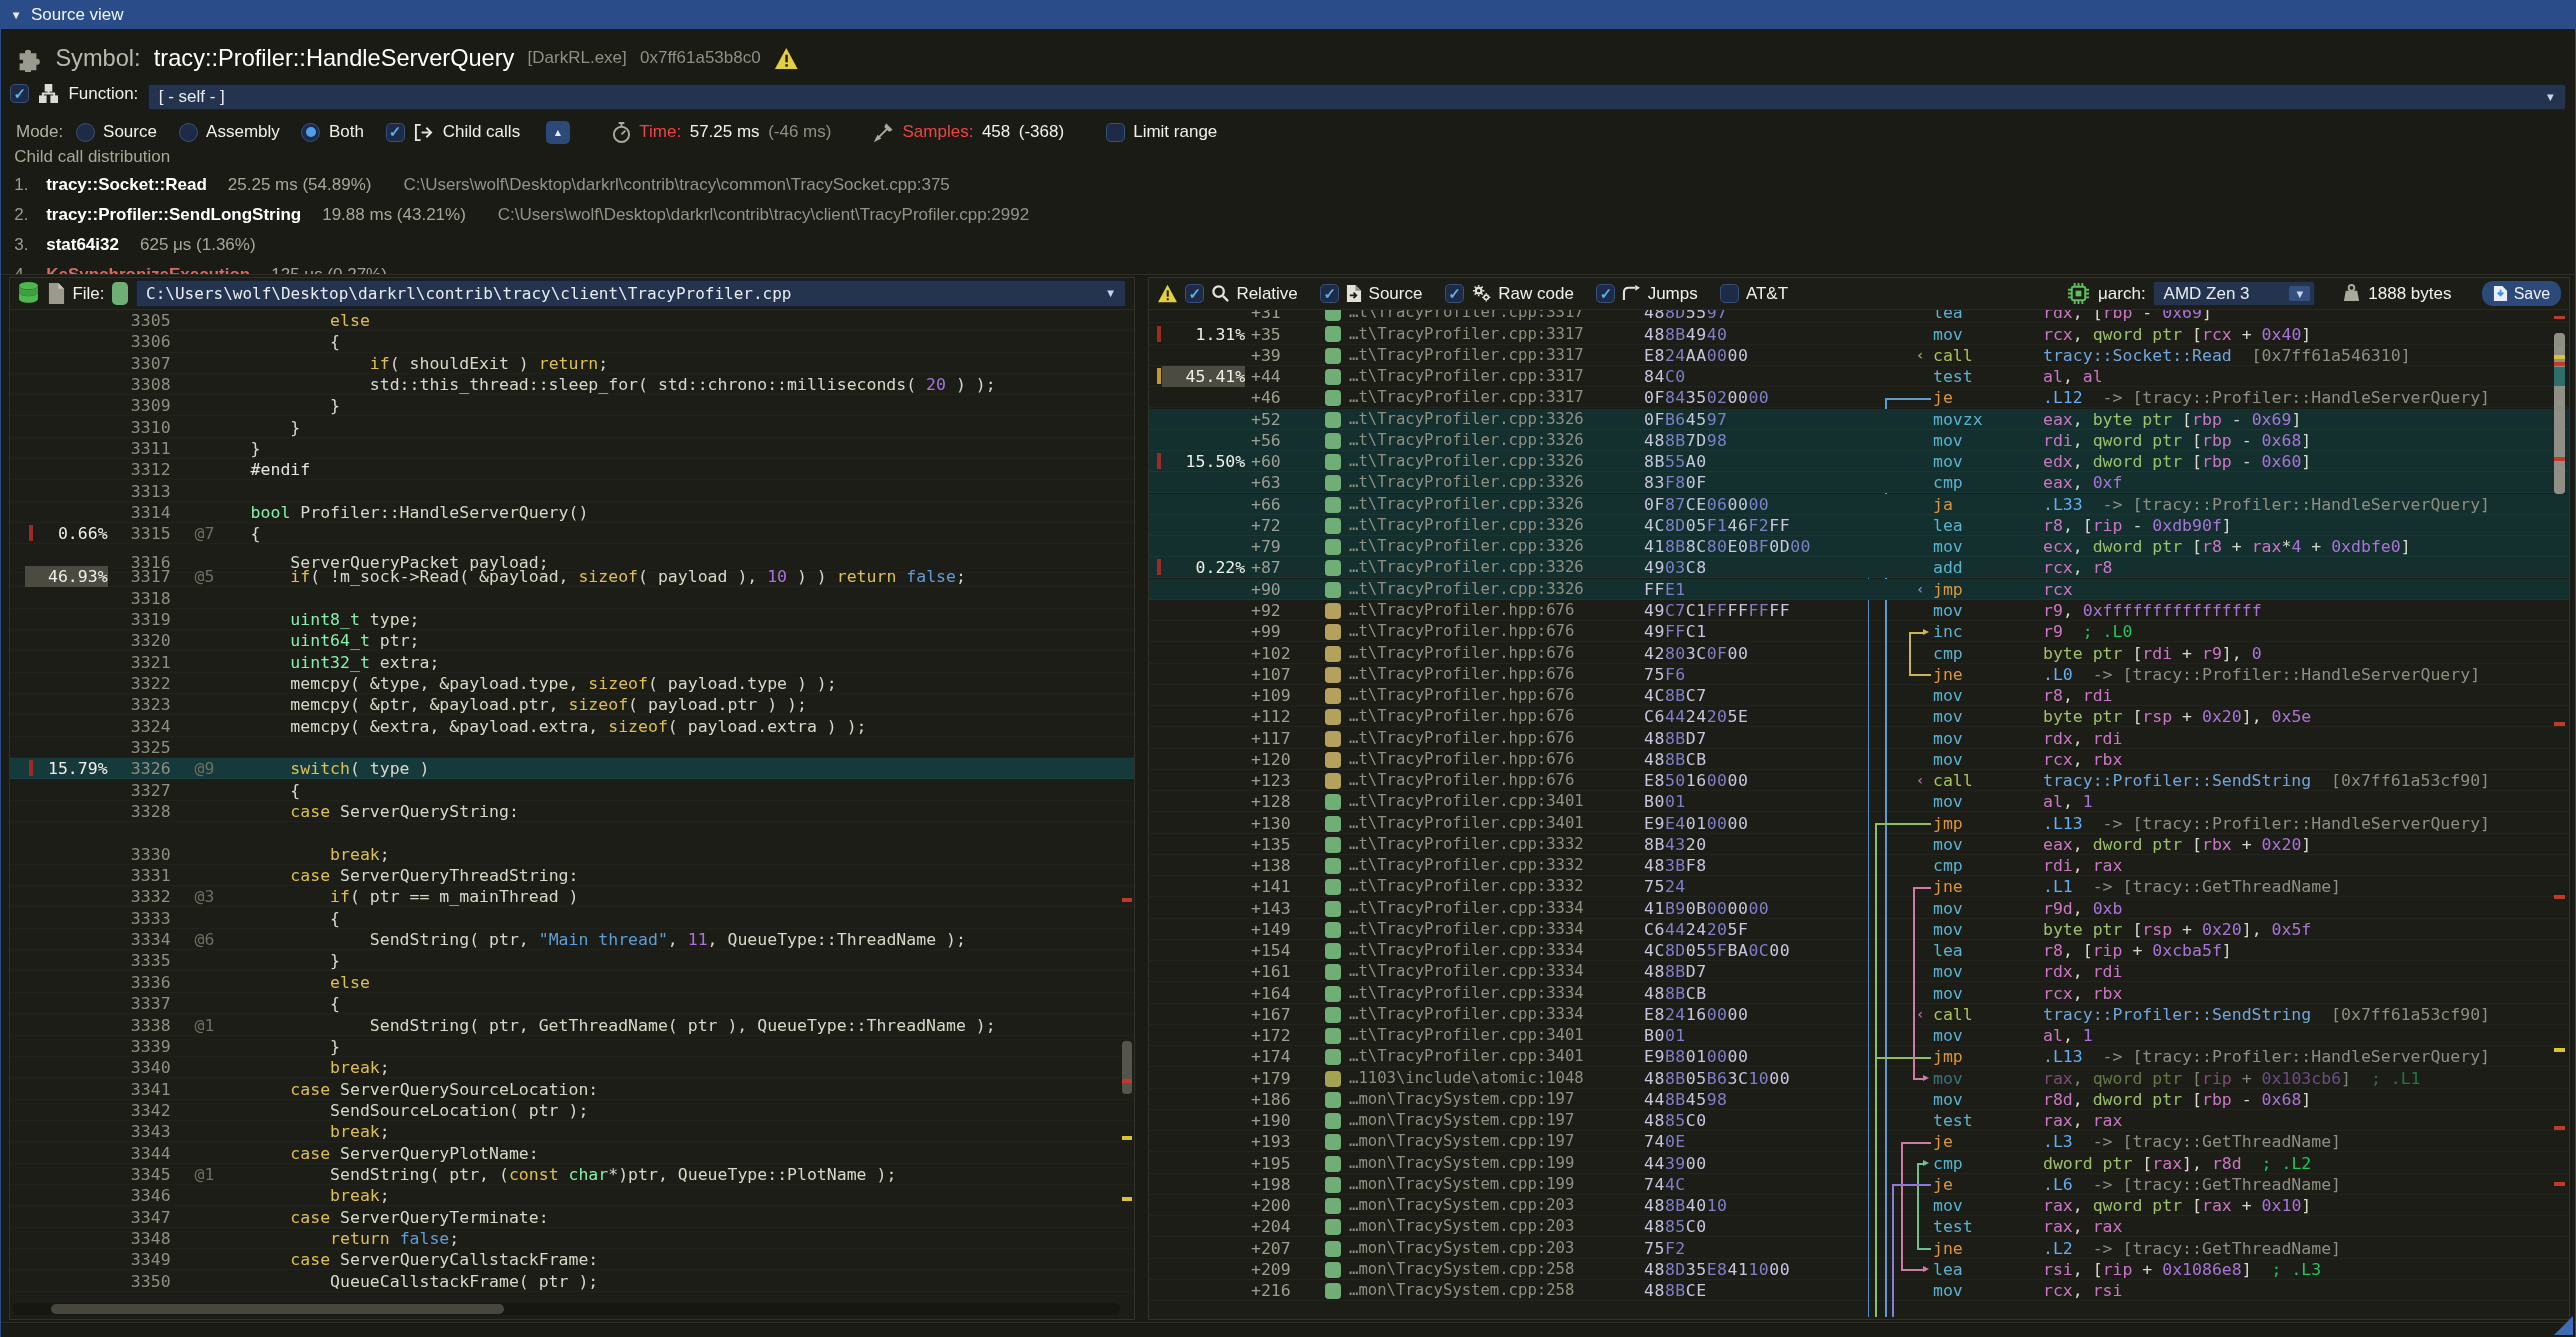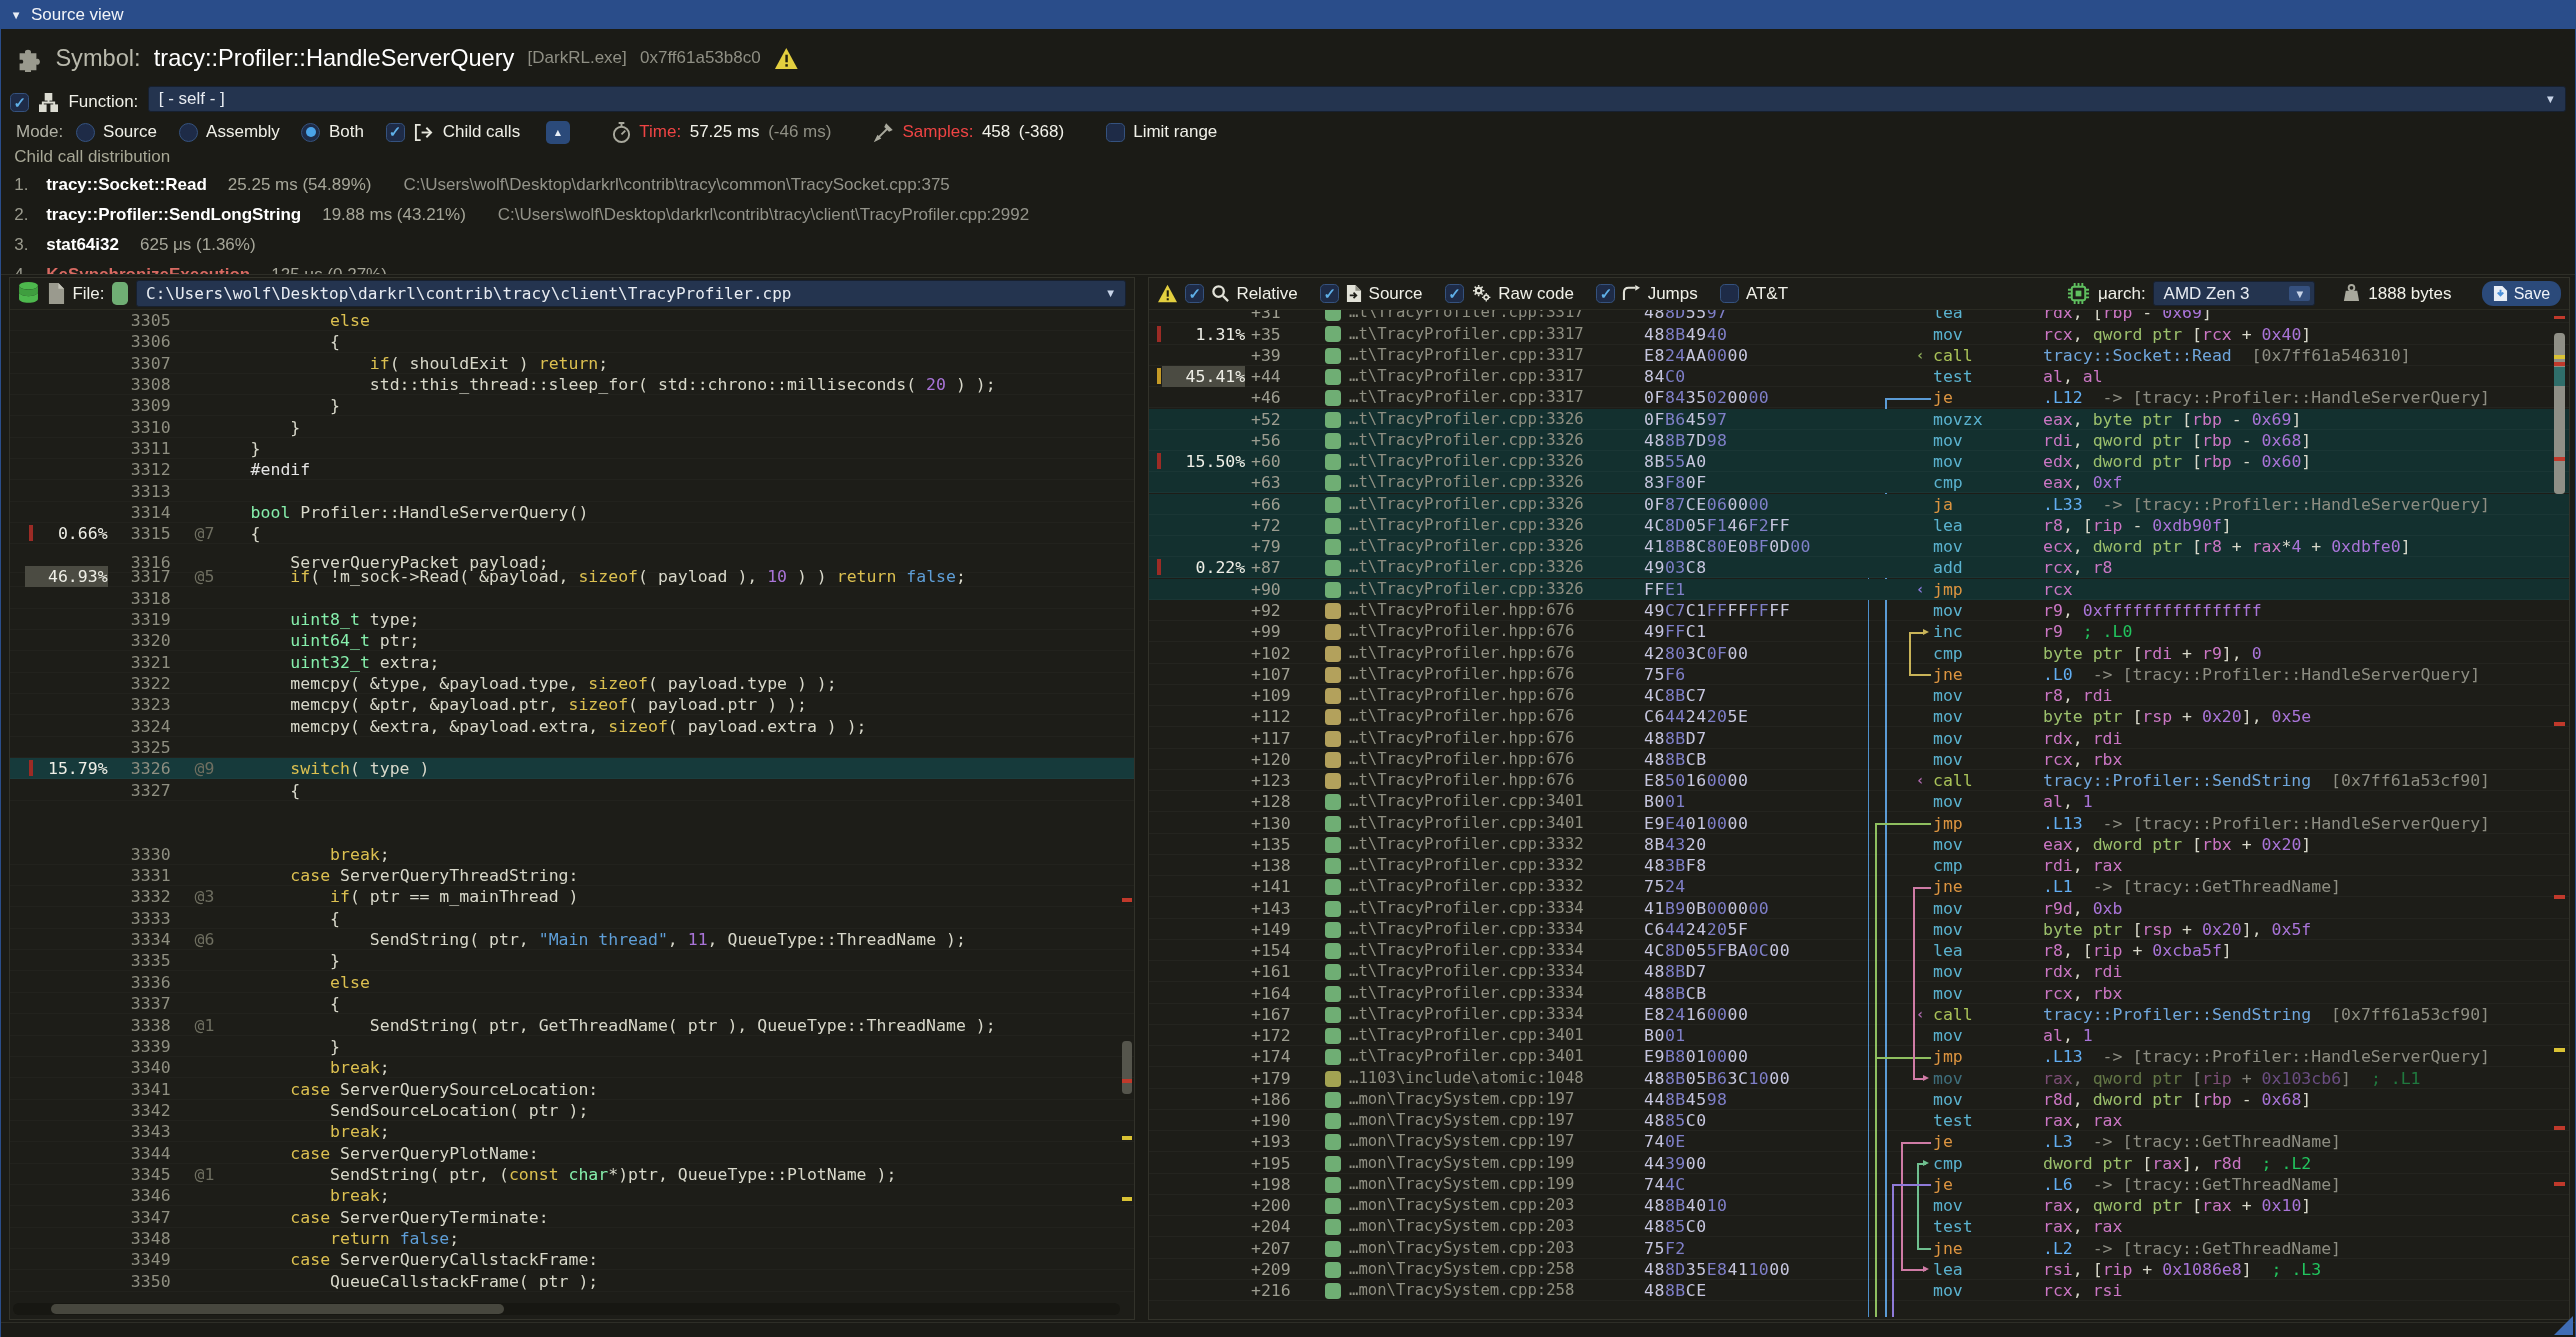--- a/index.html
+++ b/index.html
@@ -11,21 +11,21 @@
   .titlebar{position:absolute;left:0;top:0;right:0;height:28px;background:#2a4d8a;
     display:flex;align-items:center;padding-left:9.4px;gap:9.4px;}
   .titlebar .tri{font-size:11.3px;color:#e8edf5;}
   .titlebar .ttl{font-size:17px;color:#f2f4f8;}
   
   .symrow{position:absolute;left:13.2px;top:36px;height:42px;display:flex;align-items:center;gap:13.2px;}
   .symlabel{font-size:23.6px;color:#b9b9ac;}
   .symname{font-size:23.6px;color:#ffffff;}
   .symmod,.symaddr{font-size:17px;color:#8f8f84;}
   
-  .fnrow{position:absolute;left:9.4px;top:83px;right:9.4px;height:28px;display:flex;align-items:flex-end;gap:10px;}
+  .fnrow{position:absolute;left:9.4px;top:83px;right:9.4px;height:28px;display:flex;align-items:flex-start;gap:10px;}
   .fnlabel{font-size:17px;color:#f0f0e8;}
   .combo{background:#24344f;border:0.9px solid #17202f;border-radius:2.8px;height:26.4px;
     display:flex;align-items:center;padding:0 9.4px;font-size:17px;color:#e8ecf2;position:relative;}
   .fncombo{flex:1;}
   .combo .dd{position:absolute;right:3.8px;top:3.8px;bottom:3.8px;width:21px;display:flex;align-items:center;
     justify-content:center;color:#c8d4e8;font-size:11.3px;}
   
   .cb{width:19px;height:19px;border-radius:4.7px;background:#1e2b47;border:0.9px solid #35527e;
     display:inline-flex;align-items:center;justify-content:center;flex:none;}
   .cb.checked::after{content:"✓";color:#5fb0e8;font-size:15px;font-weight:bold;}
@@ -366,20 +366,24 @@
           <span class="sbar bar-r"></span>
           <span class="spct">15.79%</span>
           <span class="sno">3326</span>
           <span class="sann">@9</span>
           <span class="scode">    <span class="tk-k">switch</span><span class="tk-p">( type )</span></span>
         </div>
         <div class="srow" style="top: 470px;">
           <span class="sno">3327</span>
           <span class="scode">    <span class="tk-p">{</span></span>
         </div>
+        <div class="srow" style="top: 491px;">
+          <span class="sno">3328</span>
+          <span class="scode">    <span class="tk-k">case</span><span class="tk-p"> ServerQueryString:</span></span>
+        </div>
         <div class="srow" style="top: 534px;">
           <span class="sno">3330</span>
           <span class="scode">        <span class="tk-k">break</span><span class="tk-p">;</span></span>
         </div>
         <div class="srow" style="top: 555px;">
           <span class="sno">3331</span>
           <span class="scode">    <span class="tk-k">case</span><span class="tk-p"> ServerQueryThreadString:</span></span>
         </div>
         <div class="srow" style="top: 576px;">
           <span class="sno">3332</span>

